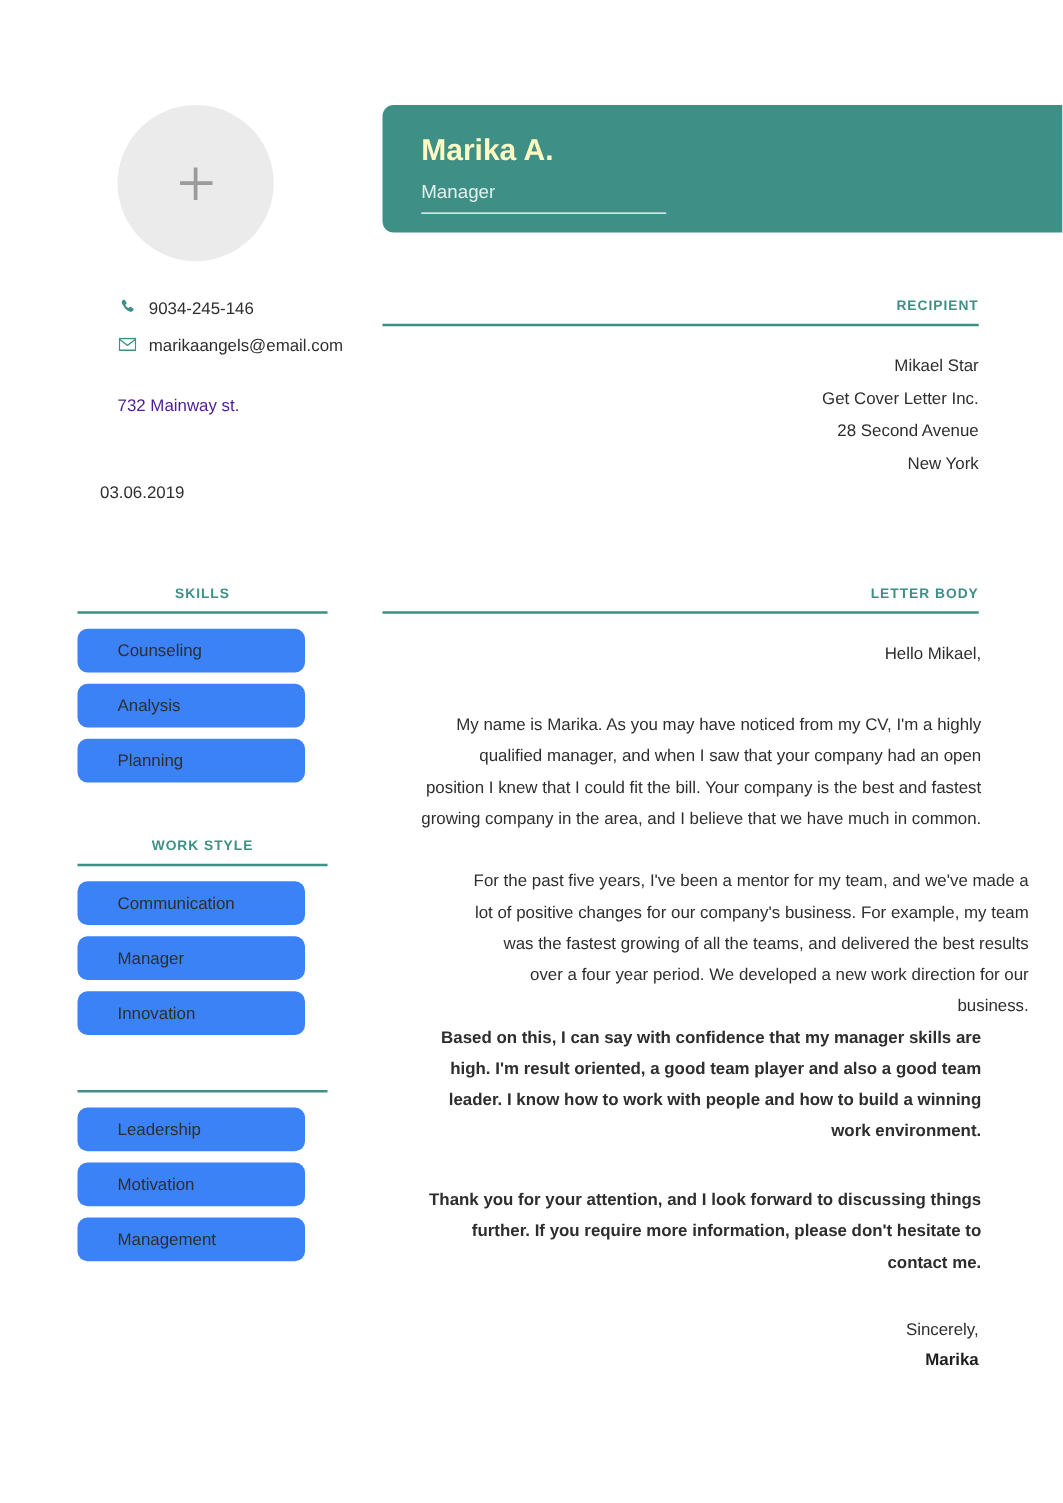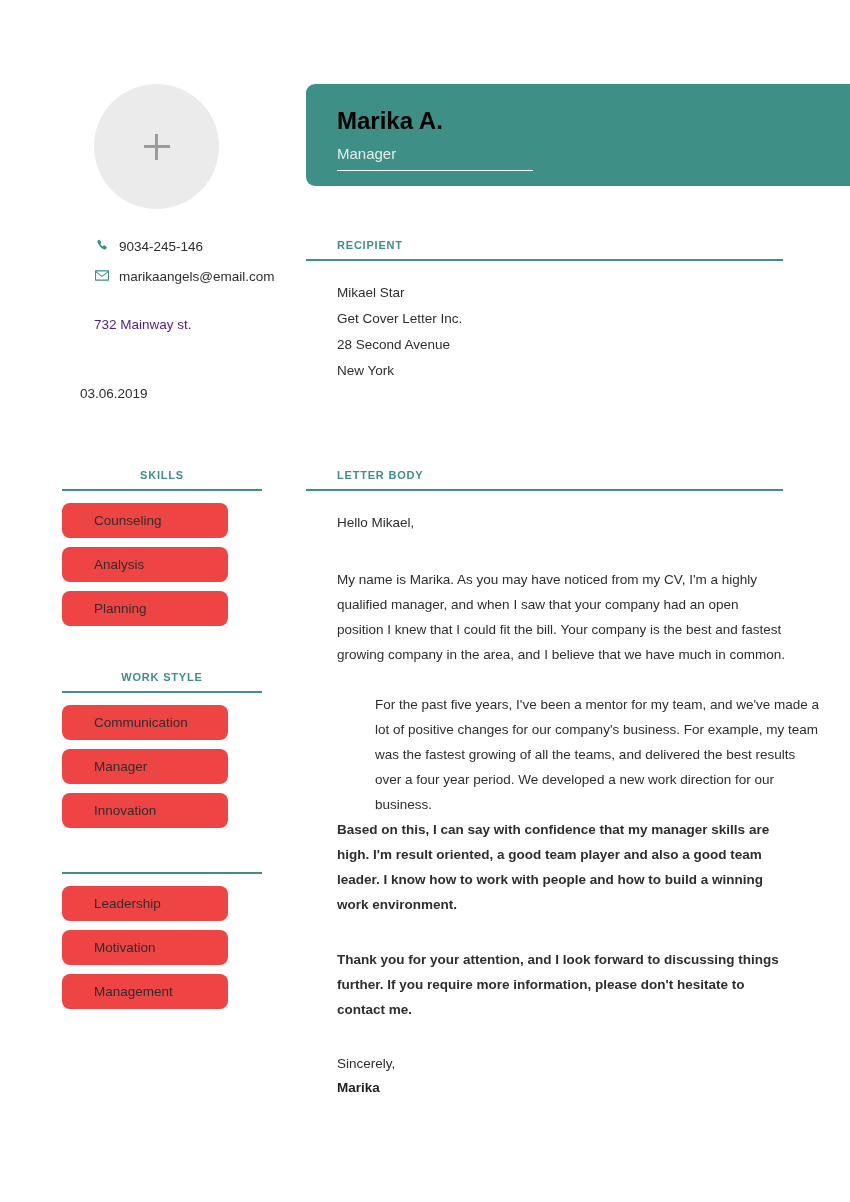--- a/index.html
+++ b/index.html
@@ -121,23 +121,23 @@
     line-height: 14px;
     padding-bottom: 7px;
   }
   .side-rule {
     height: 2px;
     background: #3e8f86;
     width: 200px;
     margin-bottom: 12px;
   }
   .pill {
-    width: 166px;
+    width: 182px;
     height: 35px;
-    background: #ef4444;
+    background: #3b82f6;
     border-radius: 8px;
     display: flex;
     align-items: center;
     padding-left: 32px;
     margin-bottom: 9px;
     font-size: 13.5px;
     color: #2e2e2e;
   }
 
   
@@ -150,21 +150,21 @@
     background: #3e8f86;
     border-top-left-radius: 9px;
     border-bottom-left-radius: 9px;
   }
   .header-name {
     position: absolute;
     left: 31px;
     top: 22px;
     font-size: 24px;
     font-weight: bold;
-    color: #000000;
+    color: #fef9c3;
     line-height: 30px;
   }
   .header-role {
     position: absolute;
     left: 31px;
     top: 60px;
     font-size: 15px;
     color: #e2efed;
     line-height: 20px;
   }
@@ -172,21 +172,21 @@
     position: absolute;
     left: 31px;
     top: 86px;
     width: 196px;
     height: 1px;
     background: #ffffff;
   }
 
   .right-col { position: absolute; left: 306px; top: 0; width: 544px; }
 
-  .main-section { position: absolute; left: 0; width: 477px; }
+  .main-section { position: absolute; left: 0; width: 477px; text-align: right; }
   .main-section.recipient { top: 238px; }
   .main-section.body     { top: 468px; }
 
   .main-heading {
     font-size: 11px;
     font-weight: bold;
     letter-spacing: 0.8px;
     color: #3e8f86;
     line-height: 14px;
     padding-left: 31px;

